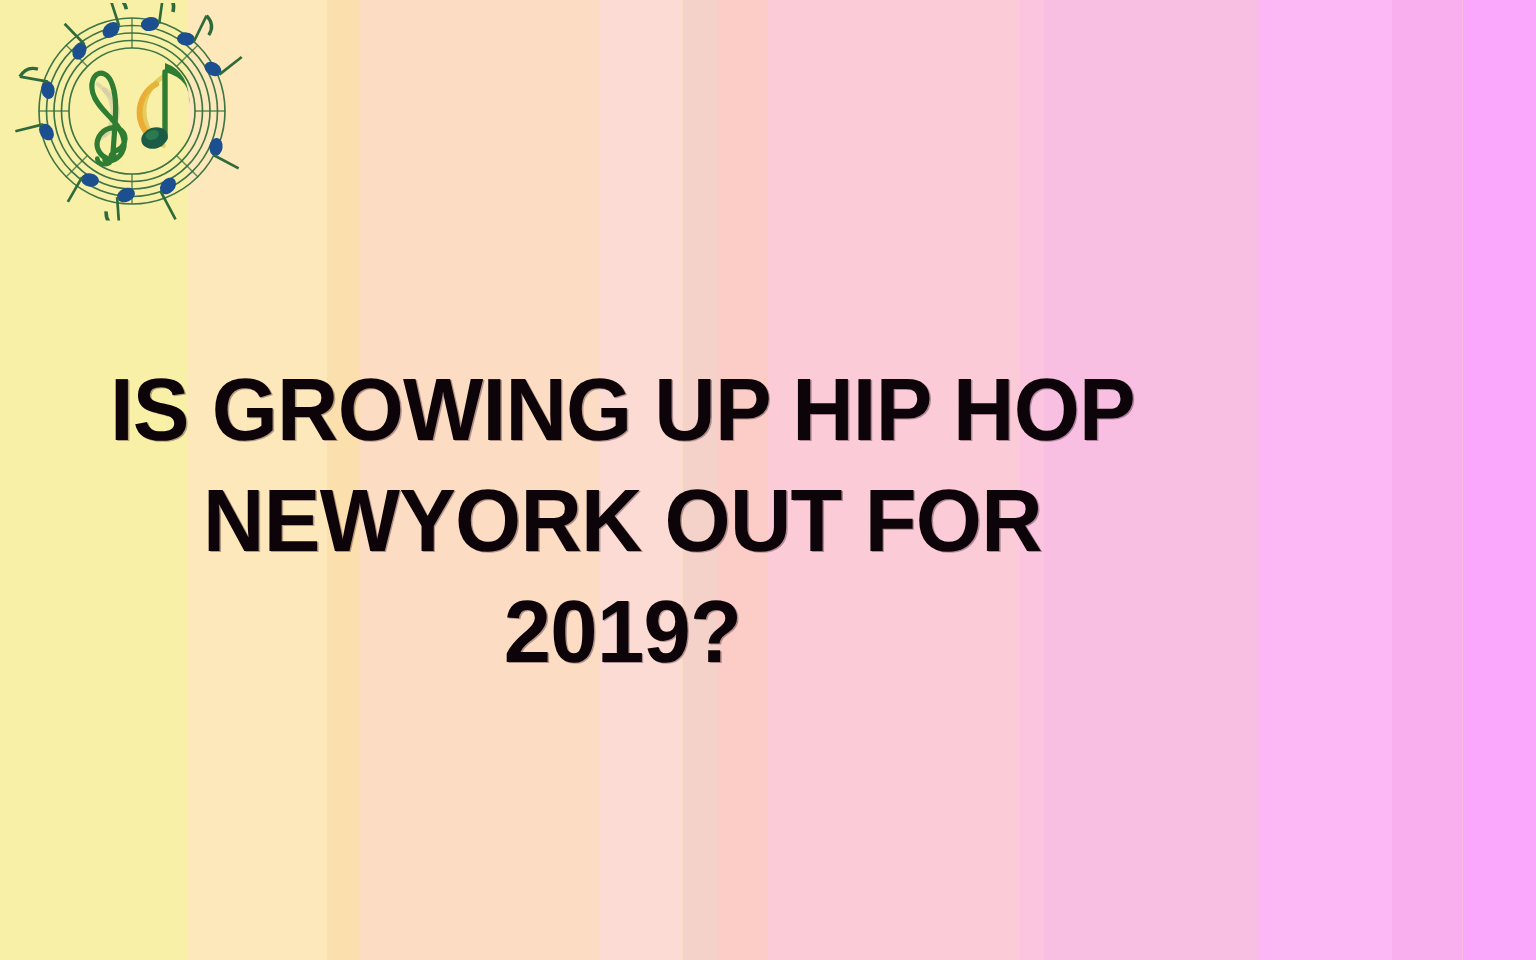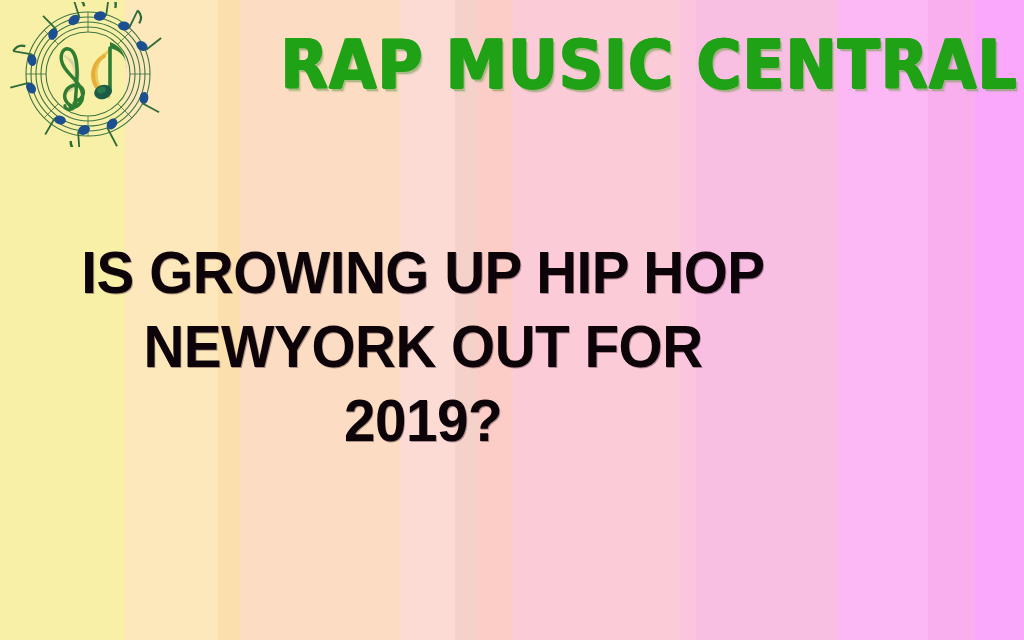--- a/index.html
+++ b/index.html
@@ -75,21 +75,20 @@
   }
 
   
   #headline {
     position: absolute;
     left: 0;
     top: 236px;
     width: 830px;
     z-index: 3;
     text-align: center;
-    padding-left: 8px;
   }
   #headline .hl-line {
     display: block;
     font-family: "Liberation Sans", sans-serif;
     font-weight: 700;
     font-size: 59px;
     line-height: 74px;
     letter-spacing: -0.5px;
     color: #0c0408;
     white-space: nowrap;
@@ -219,23 +218,20 @@
 
       <g transform="translate(96,72)">
         <path d="M6,18 L6,-26" stroke="#2e7d32" stroke-width="3.6" fill="none" stroke-linecap="round"></path>
         <path d="M6,-26 q18,5 16,22 q1,-22 -16,-28 Z" fill="#2e7d32"></path>
         <ellipse cx="-1" cy="18" rx="9" ry="7" fill="#1c5c46" transform="rotate(-18 -1 18)"></ellipse>
         <ellipse cx="-2.5" cy="16" rx="4.5" ry="3.2" fill="#2a7a50" transform="rotate(-18 -2.5 16)"></ellipse>
       </g>
     </svg>
   </div>
 
-  <div id="brand-title">
-    <span class="brand-text">RAP MUSIC CENTRAL</span>
-  </div>
 
   <div id="headline">
     <span class="hl-line">IS GROWING UP HIP HOP</span>
     <span class="hl-line">NEWYORK OUT FOR</span>
     <span class="hl-line">2019?</span>
   </div>
 
 </div>
 
 </body></html>

